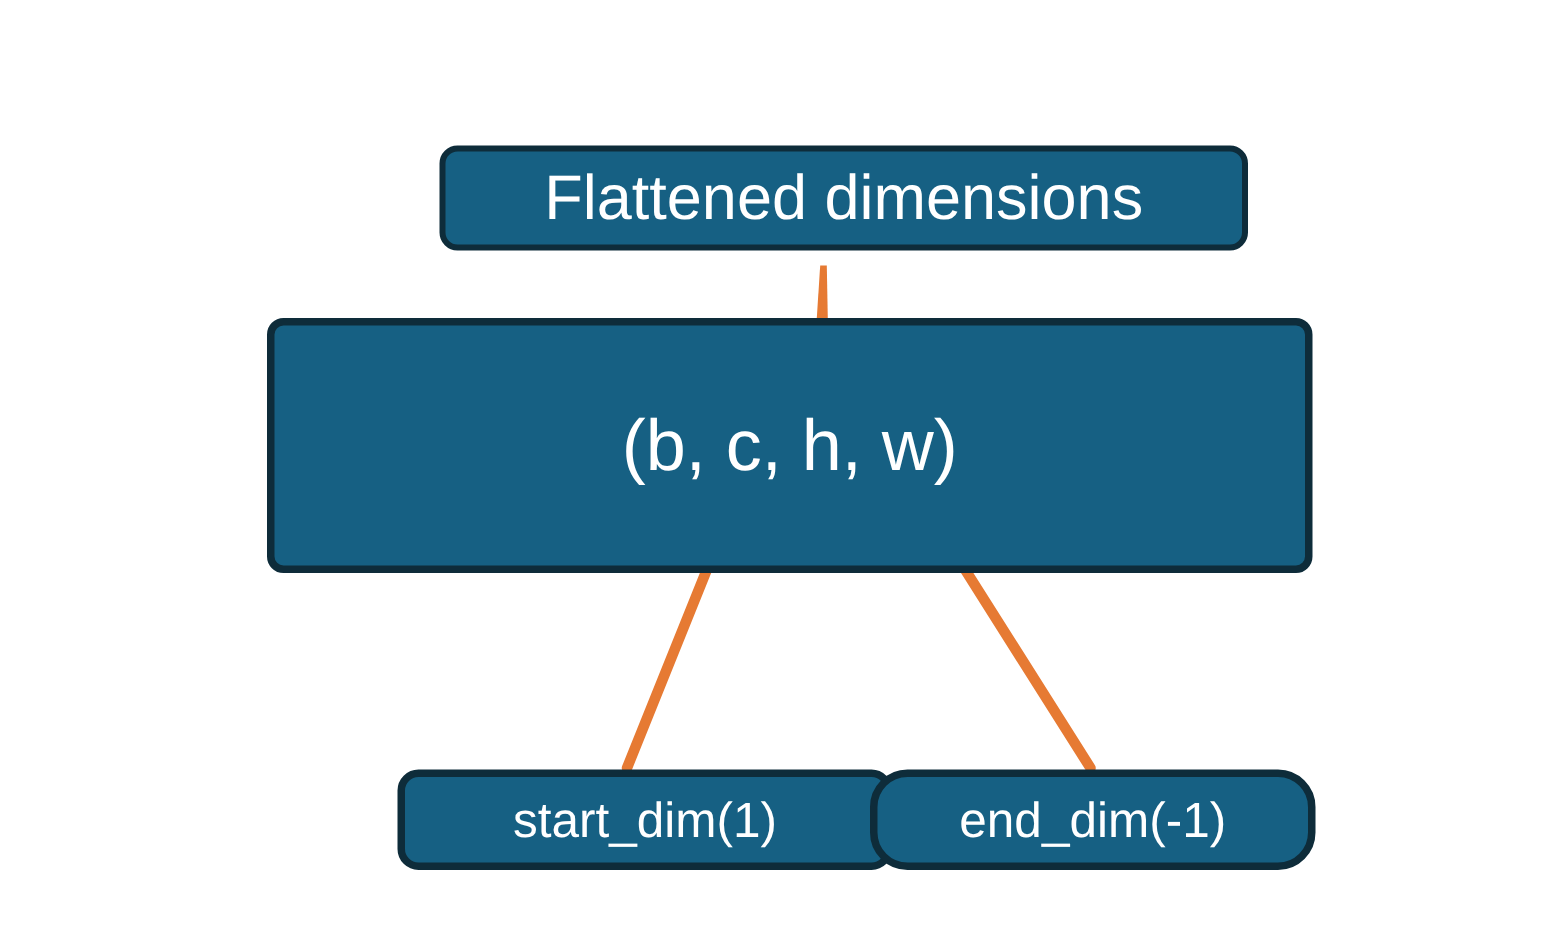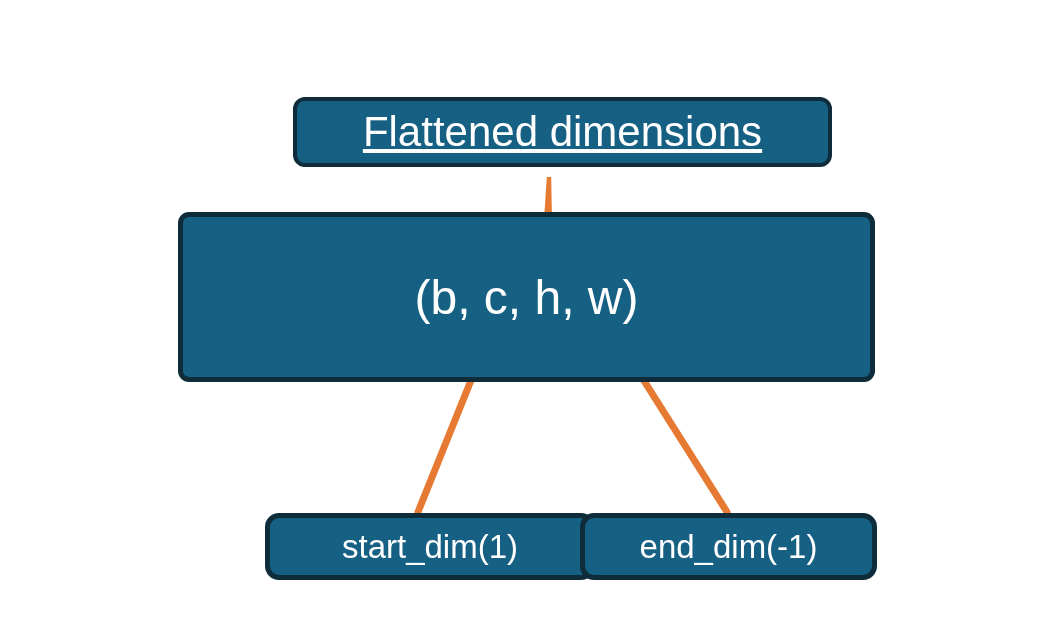--- a/index.html
+++ b/index.html
@@ -30,40 +30,39 @@
     align-items: center;
     justify-content: center;
     text-align: center;
     white-space: nowrap;
   }
   .node-title {
     left: 293px; top: 97px;
     width: 539px; height: 70px;
     border-radius: 12px;
     font-size: 42px;
-    text-decoration: underline;
   }
   .node-tensor {
     left: 178px; top: 212px;
     width: 697px; height: 170px;
     border-radius: 11px;
     border-width: 5px;
     font-size: 48px;
   }
   .node-start {
     left: 265px; top: 513px;
     width: 330px; height: 67px;
     border-radius: 14px;
     border-width: 5px;
     font-size: 33px;
   }
   .node-end {
     left: 580px; top: 513px;
     width: 297px; height: 67px;
-    border-radius: 14px;
+    border-radius: 25px;
     border-width: 5px;
     font-size: 33px;
   }
   svg.connector-layer {
     position: absolute;
     left: 0; top: 0;
     width: 1038px; height: 632px;
     pointer-events: none;
   }
   svg .orange-stroke {

